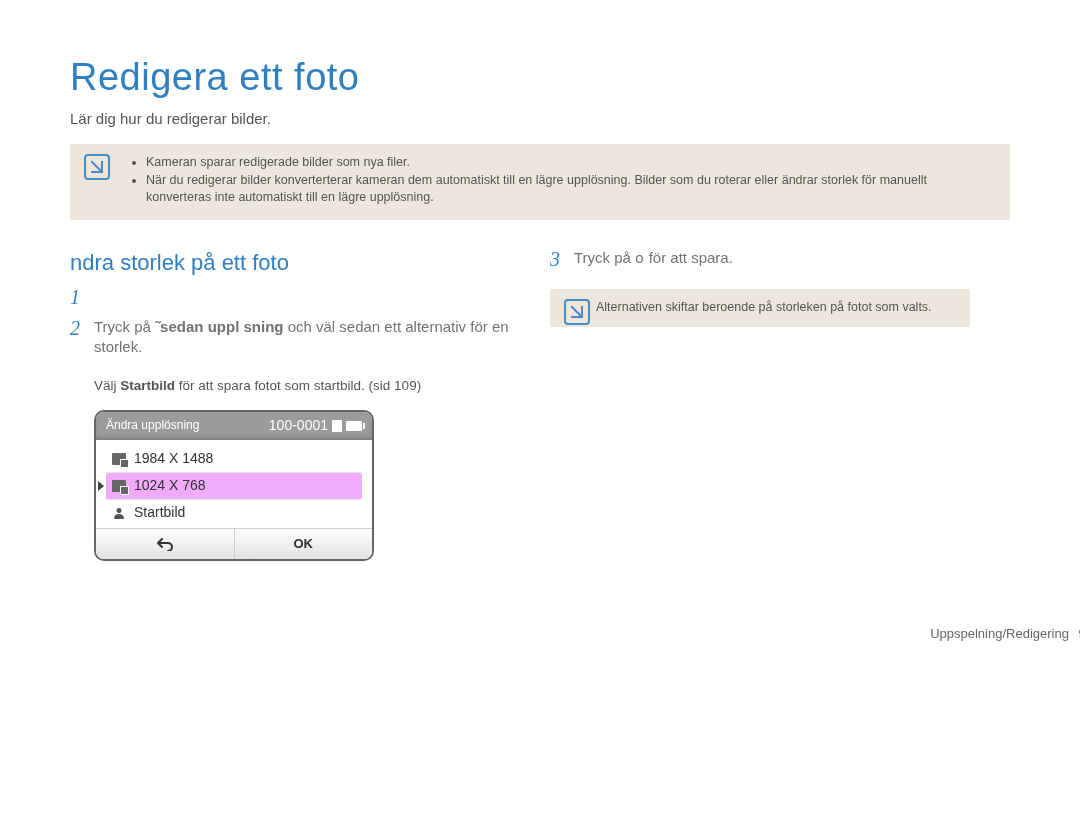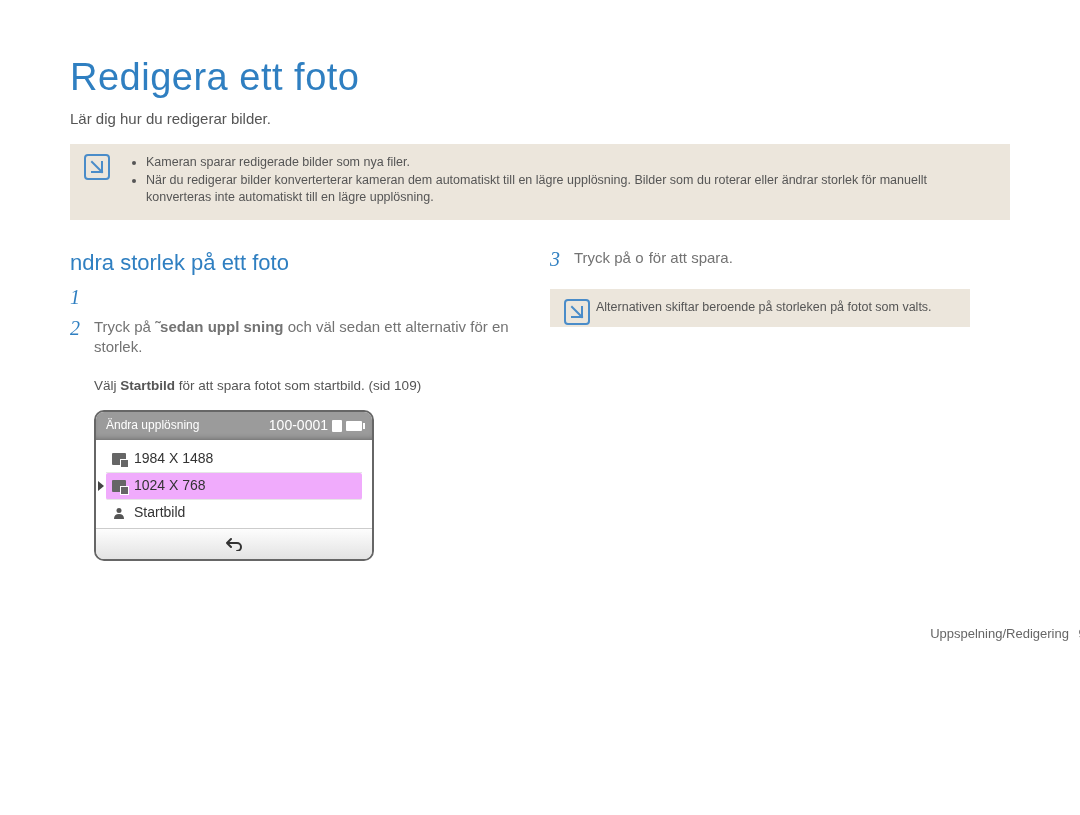--- a/index.html
+++ b/index.html
@@ -292,20 +292,23 @@
             </span>
             <span>Startbild</span>
           </div>
         </div>
         <div class="cs-footer">
           <div class="cs-btn">
             <svg width="18" height="14" viewBox="0 0 18 14">
                 <path d="M6 2 L2 6 L6 10 M2 6 H12 A4 4 0 0 1 12 14" stroke="#333" stroke-width="2" fill="none" stroke-linecap="round" stroke-linejoin="round"></path>
               </svg>
           </div>
+          <div class="cs-btn">
+            <span>OK</span>
+          </div>
         </div>
       </div>
     </div>
 
     <div class="col-right">
       <div class="step">
         <span class="step-num">3</span>
         <span class="step-body">
           <span>Tryck på </span><span class="key">o</span><span> för att spara.</span>
         </span>

